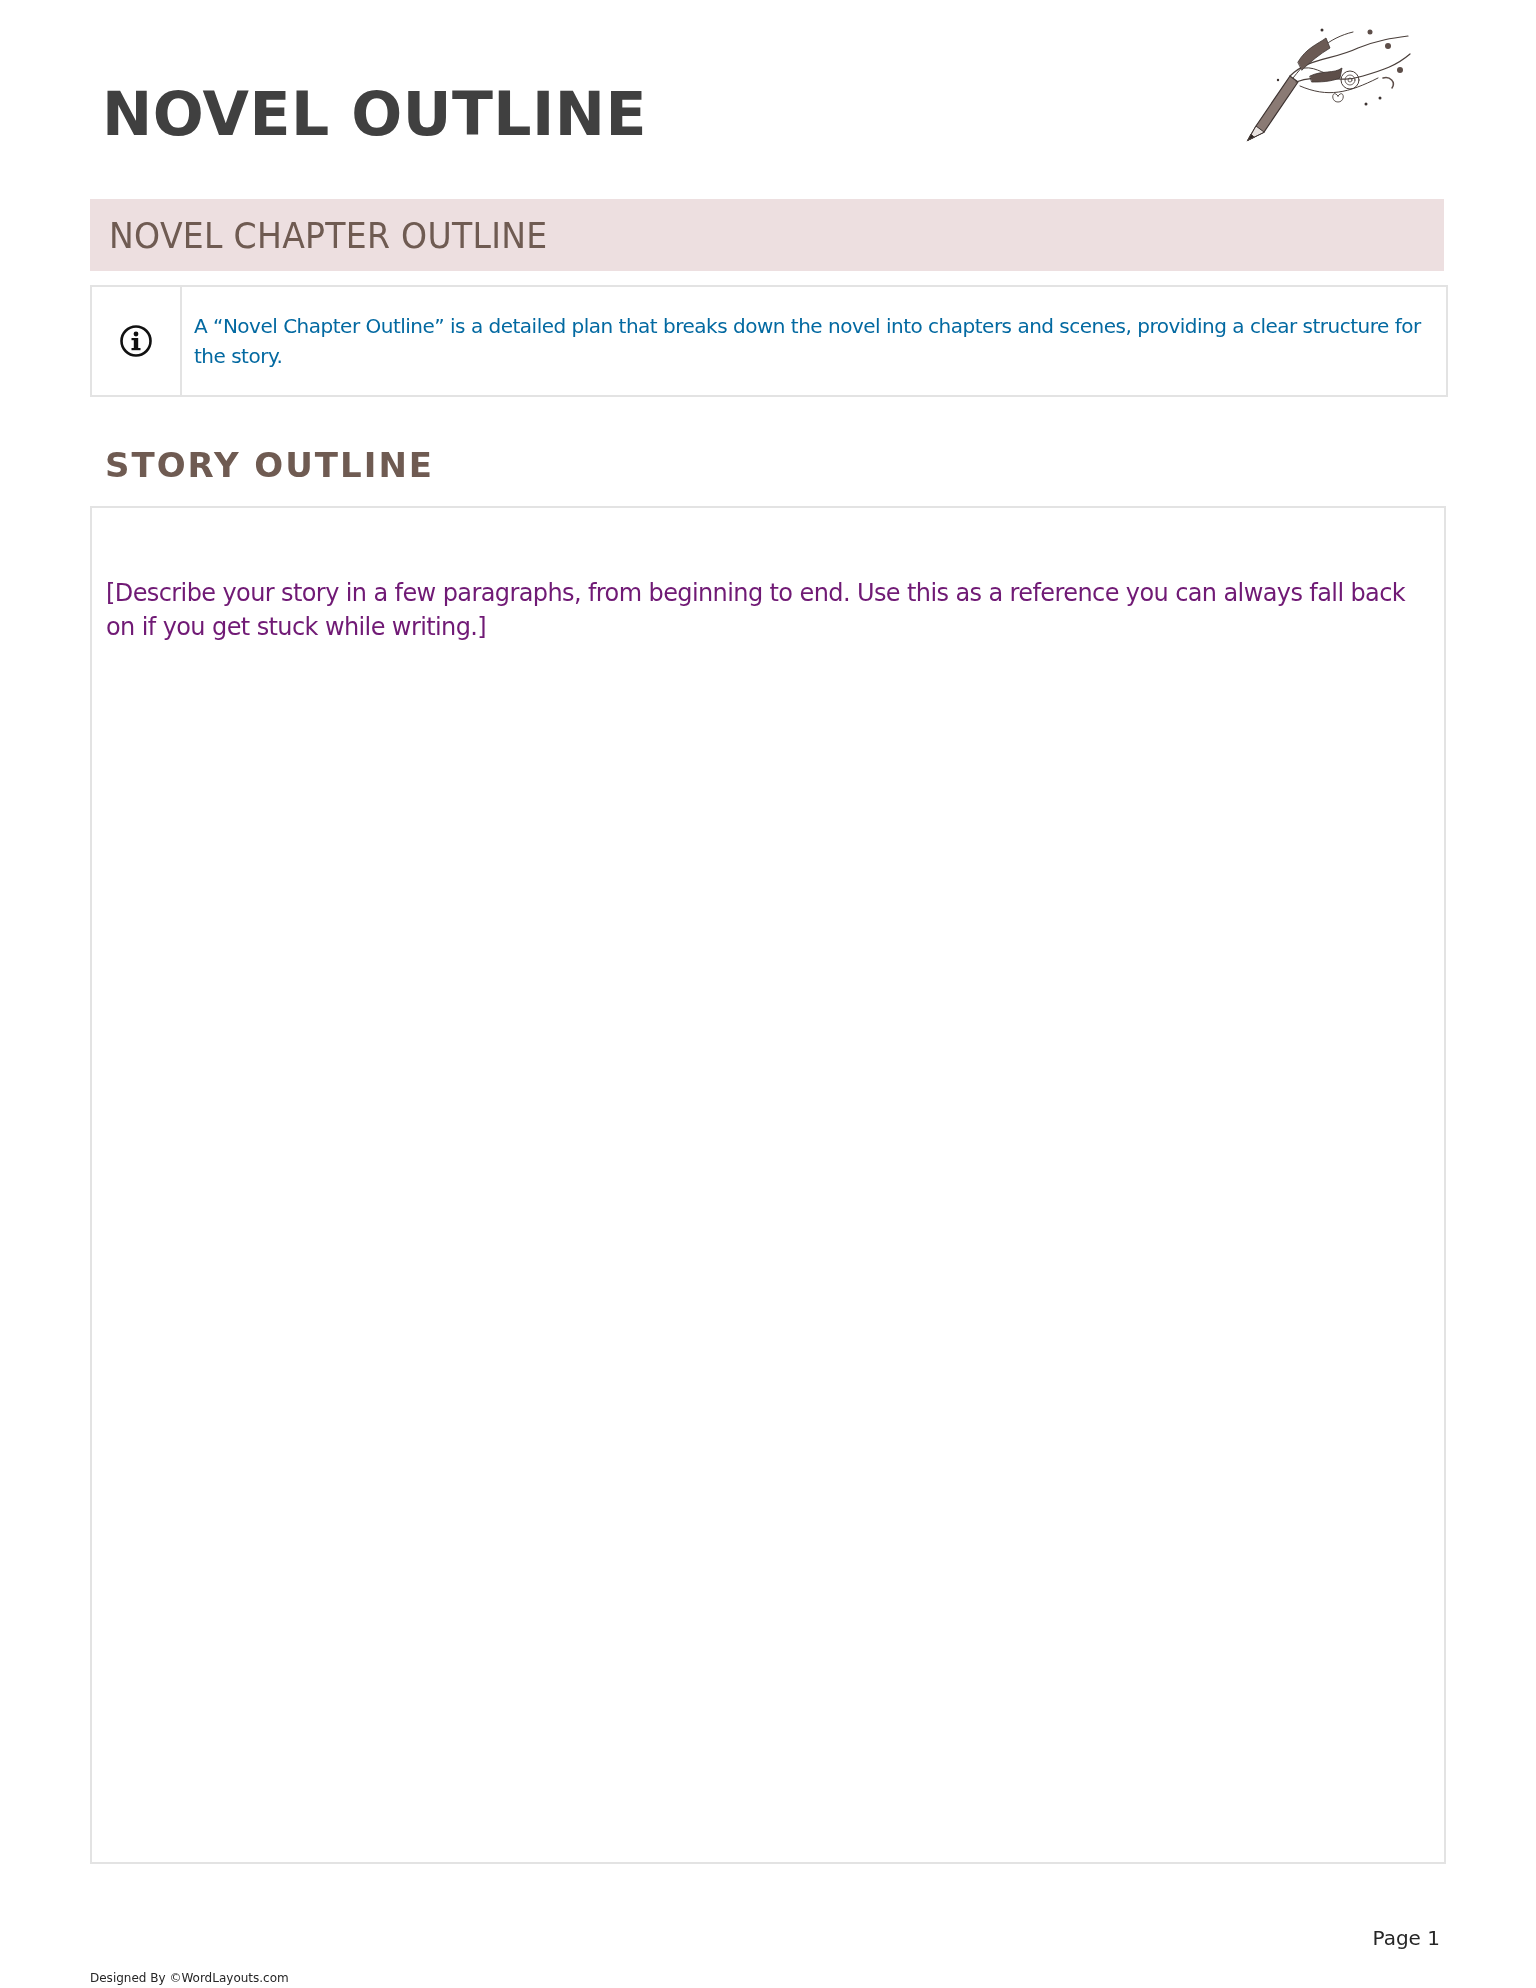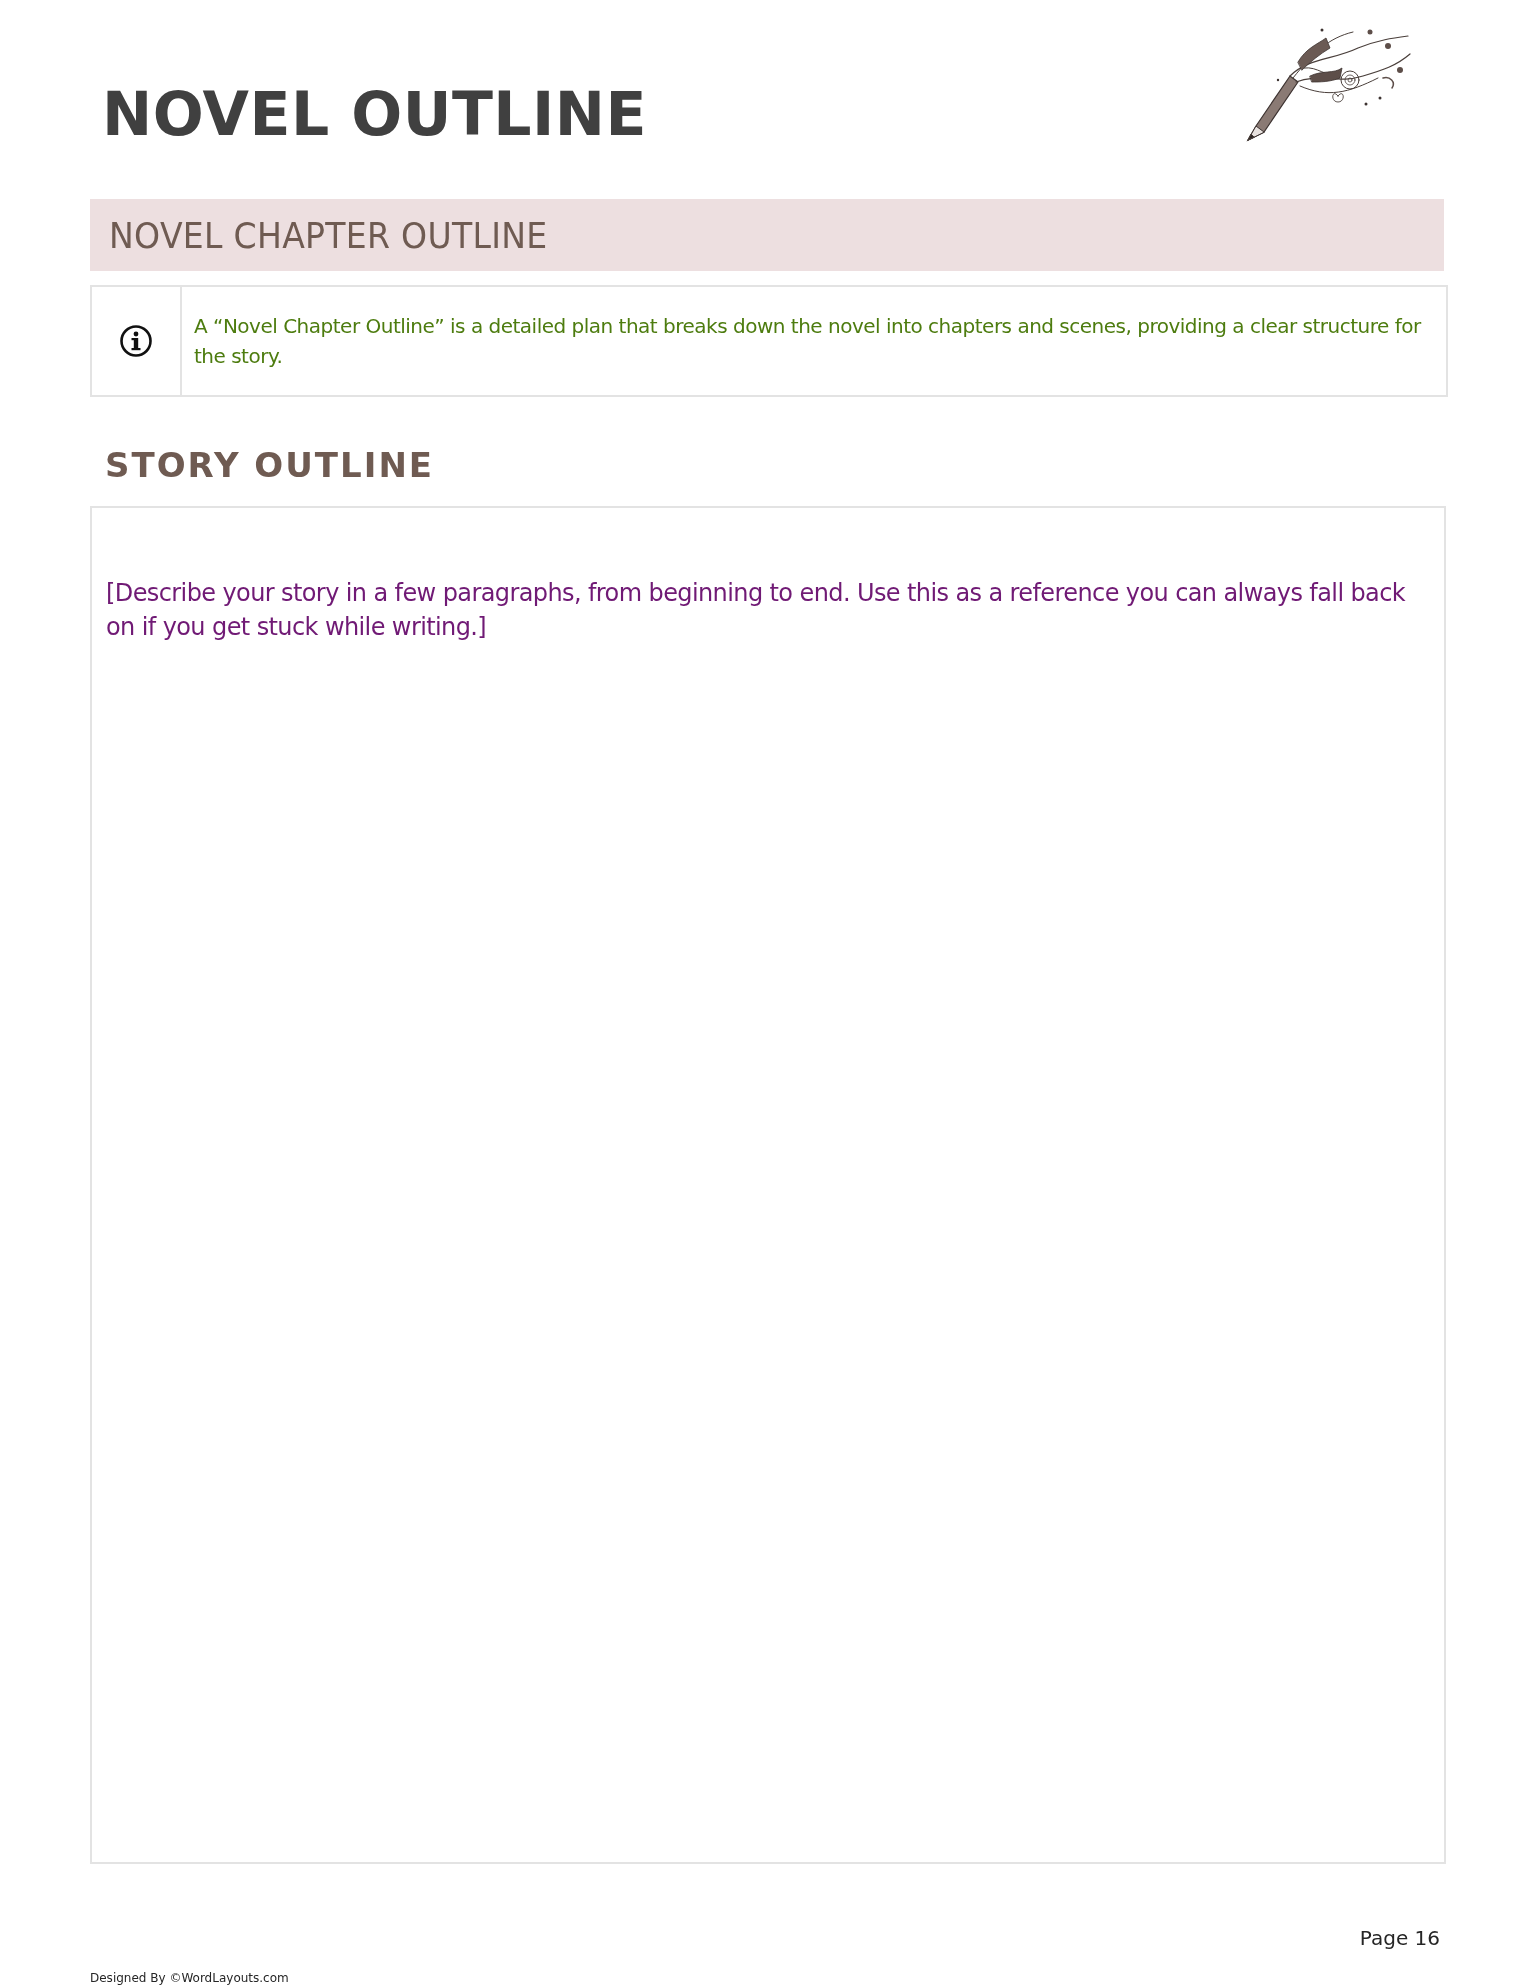--- a/index.html
+++ b/index.html
@@ -73,21 +73,21 @@
     .info-icon {
       width: 34px;
       height: 34px;
     }
     .info-text {
       flex: 1;
       padding: 24px 12px 0 12px;
       font-family: "DejaVu Sans", sans-serif;
       font-size: 20px;
       line-height: 30px;
-      color: #4d7c0f;
+      color: #0369a1;
       letter-spacing: -0.5px;
     }
     .section-heading {
       position: absolute;
       left: 105px;
       top: 440px;
       margin: 0;
       font-family: "DejaVu Sans", sans-serif;
       font-weight: bold;
       font-size: 34px;
@@ -192,13 +192,13 @@
   <div class="info-text">A “Novel Chapter Outline” is a detailed plan that breaks down the novel into chapters and scenes, providing a clear structure for the story.</div>
 </div>
 
 <h2 class="section-heading">STORY OUTLINE</h2>
 
 <div class="summary-box">
   <p class="summary-placeholder">[Describe your story in a few paragraphs, from beginning to end. Use this as a reference you can always fall back on if you get stuck while writing.]</p>
 </div>
 
 <div class="footer-left">Designed By ©WordLayouts.com</div>
-<div class="footer-right">Page 16</div>
+<div class="footer-right">Page 1</div>
 
 </body></html>

